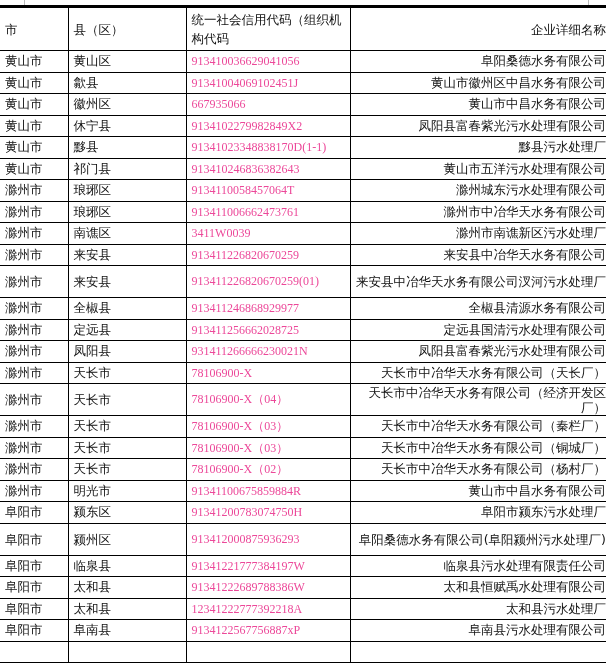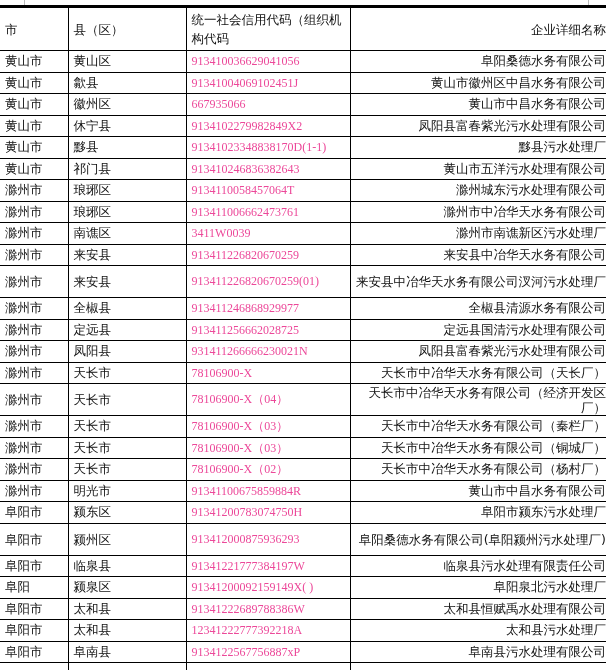--- a/index.html
+++ b/index.html
@@ -190,26 +190,20 @@
         <td class="code">913412000875936293</td>
         <td class="zh">阜阳桑德水务有限公司(阜阳颍州污水处理厂)</td>
       </tr>
       <tr>
         <td class="zh">阜阳市</td>
         <td class="zh">临泉县</td>
         <td class="code">91341221777384197W</td>
         <td class="zh">临泉县污水处理有限责任公司</td>
       </tr>
       <tr>
-        <td class="zh">阜阳</td>
-        <td class="zh">颍泉区</td>
-        <td class="code">91341200092159149X(  )</td>
-        <td class="zh">阜阳泉北污水处理厂</td>
-      </tr>
-      <tr>
         <td class="zh">阜阳市</td>
         <td class="zh">太和县</td>
         <td class="code">91341222689788386W</td>
         <td class="zh">太和县恒赋禹水处理有限公司</td>
       </tr>
       <tr>
         <td class="zh">阜阳市</td>
         <td class="zh">太和县</td>
         <td class="code">12341222777392218A</td>
         <td class="zh">太和县污水处理厂</td>

